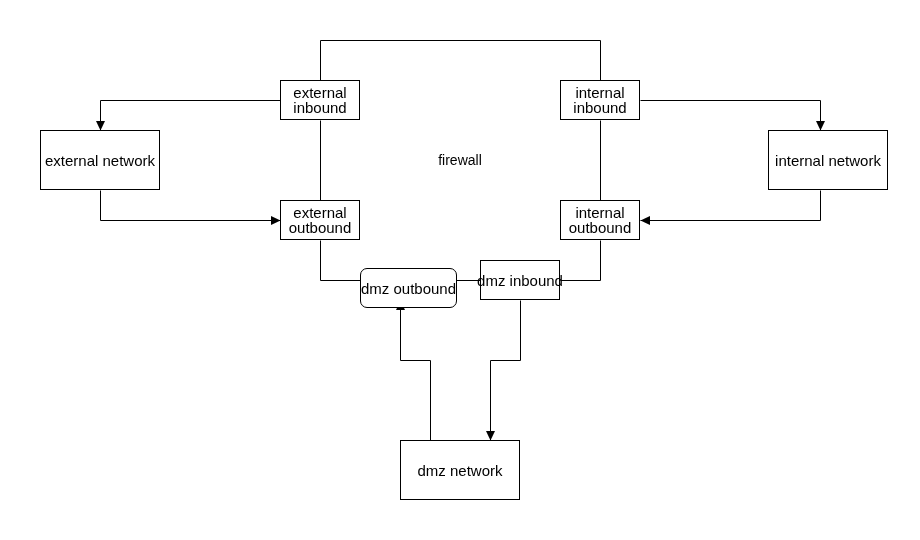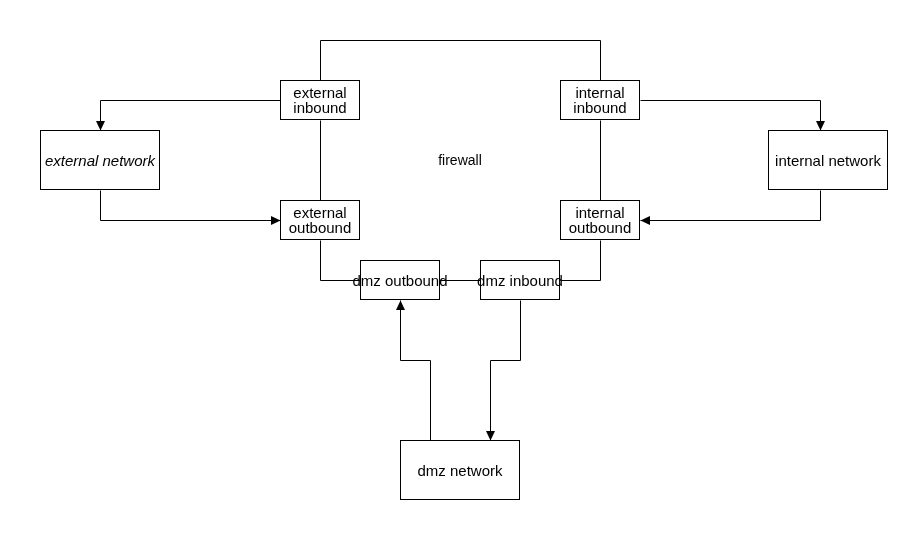--- a/index.html
+++ b/index.html
@@ -81,39 +81,39 @@
   <div class="node" style="left:280px; top:80px; width:80px; height:40px;">
     <span class="node-label">external
 inbound</span>
   </div>
 
   <div class="node" style="left:560px; top:80px; width:80px; height:40px;">
     <span class="node-label">internal
 inbound</span>
   </div>
 
-  <div class="node" style="left:40px; top:130px; width:120px; height:60px;font-style:italic;">
+  <div class="node" style="left:40px; top:130px; width:120px; height:60px;">
     <span class="node-label">external network</span>
   </div>
 
   <div class="node" style="left:768px; top:130px; width:120px; height:60px;">
     <span class="node-label">internal network</span>
   </div>
 
   <div class="node" style="left:280px; top:200px; width:80px; height:40px;">
     <span class="node-label">external
 outbound</span>
   </div>
 
   <div class="node" style="left:560px; top:200px; width:80px; height:40px;">
     <span class="node-label">internal
 outbound</span>
   </div>
 
-  <div class="node" style="left:360px; top:260px; width:80px; height:40px;">
+  <div class="node" style="left:360px; top:268px; width:97px; height:40px;border-radius:7px;">
     <span class="node-label">dmz outbound</span>
   </div>
 
   <div class="node" style="left:480px; top:260px; width:80px; height:40px;">
     <span class="node-label">dmz inbound</span>
   </div>
 
   <div class="node" style="left:400px; top:440px; width:120px; height:60px;">
     <span class="node-label">dmz network</span>
   </div>

